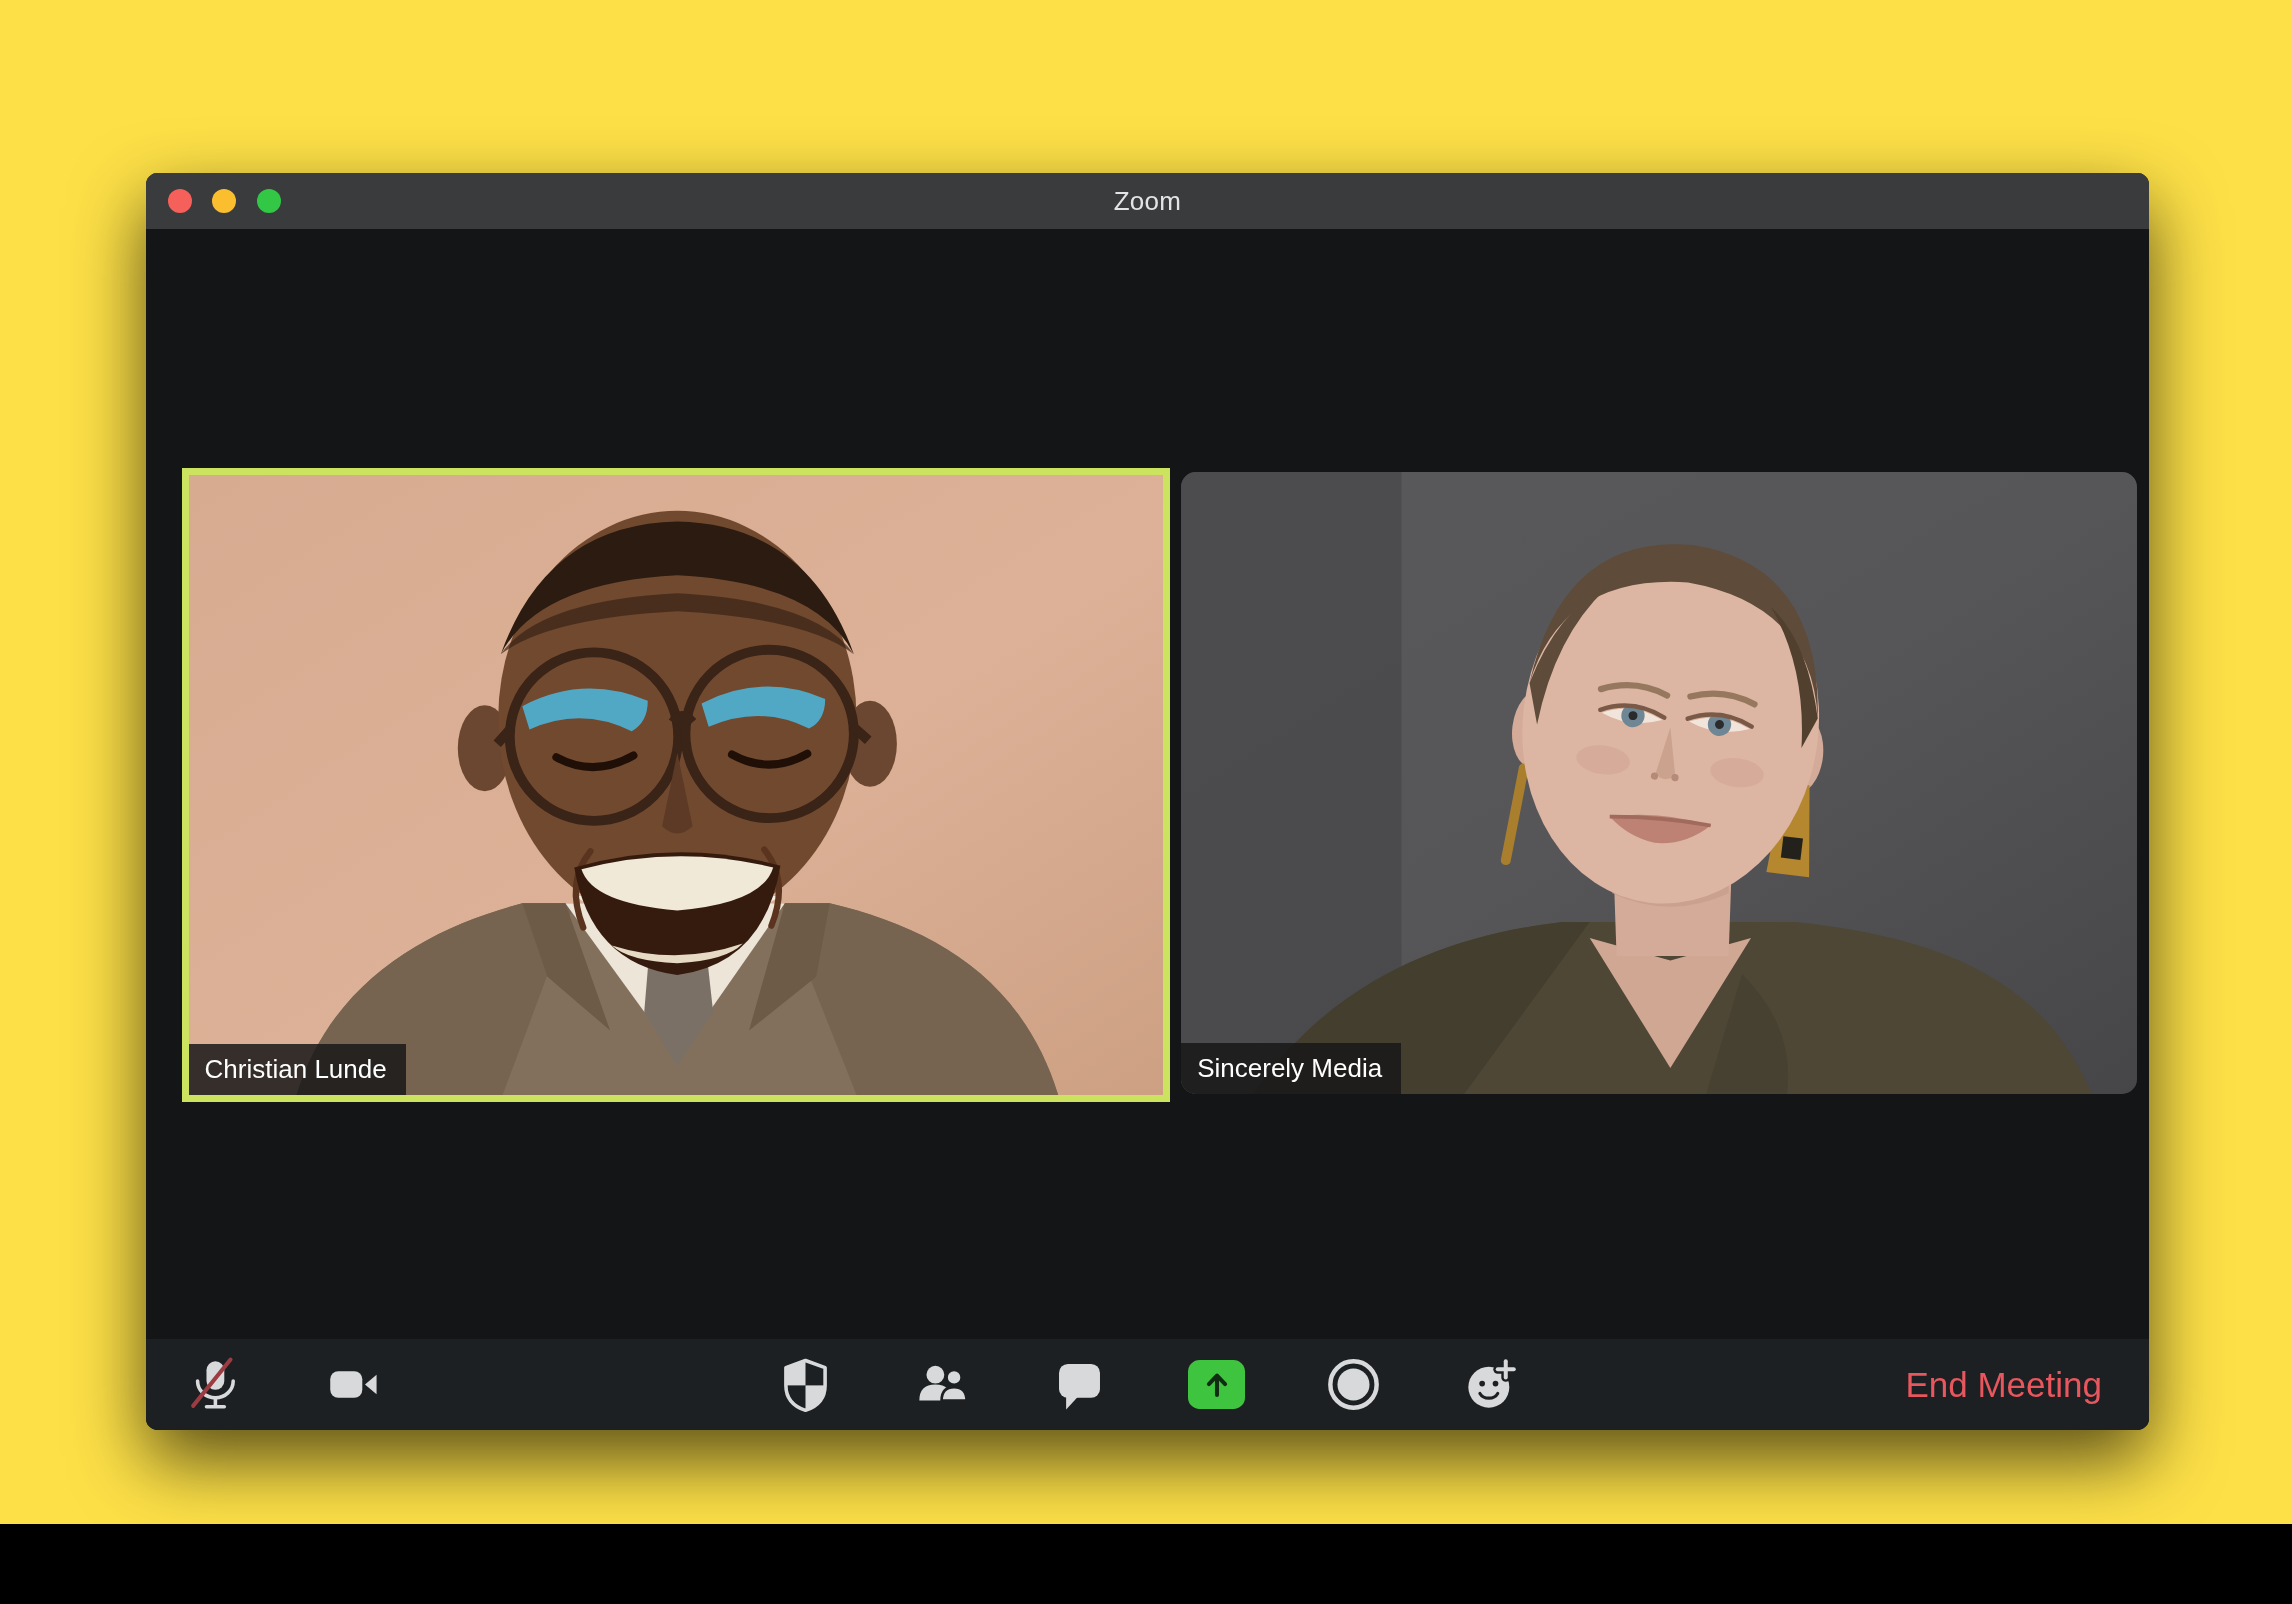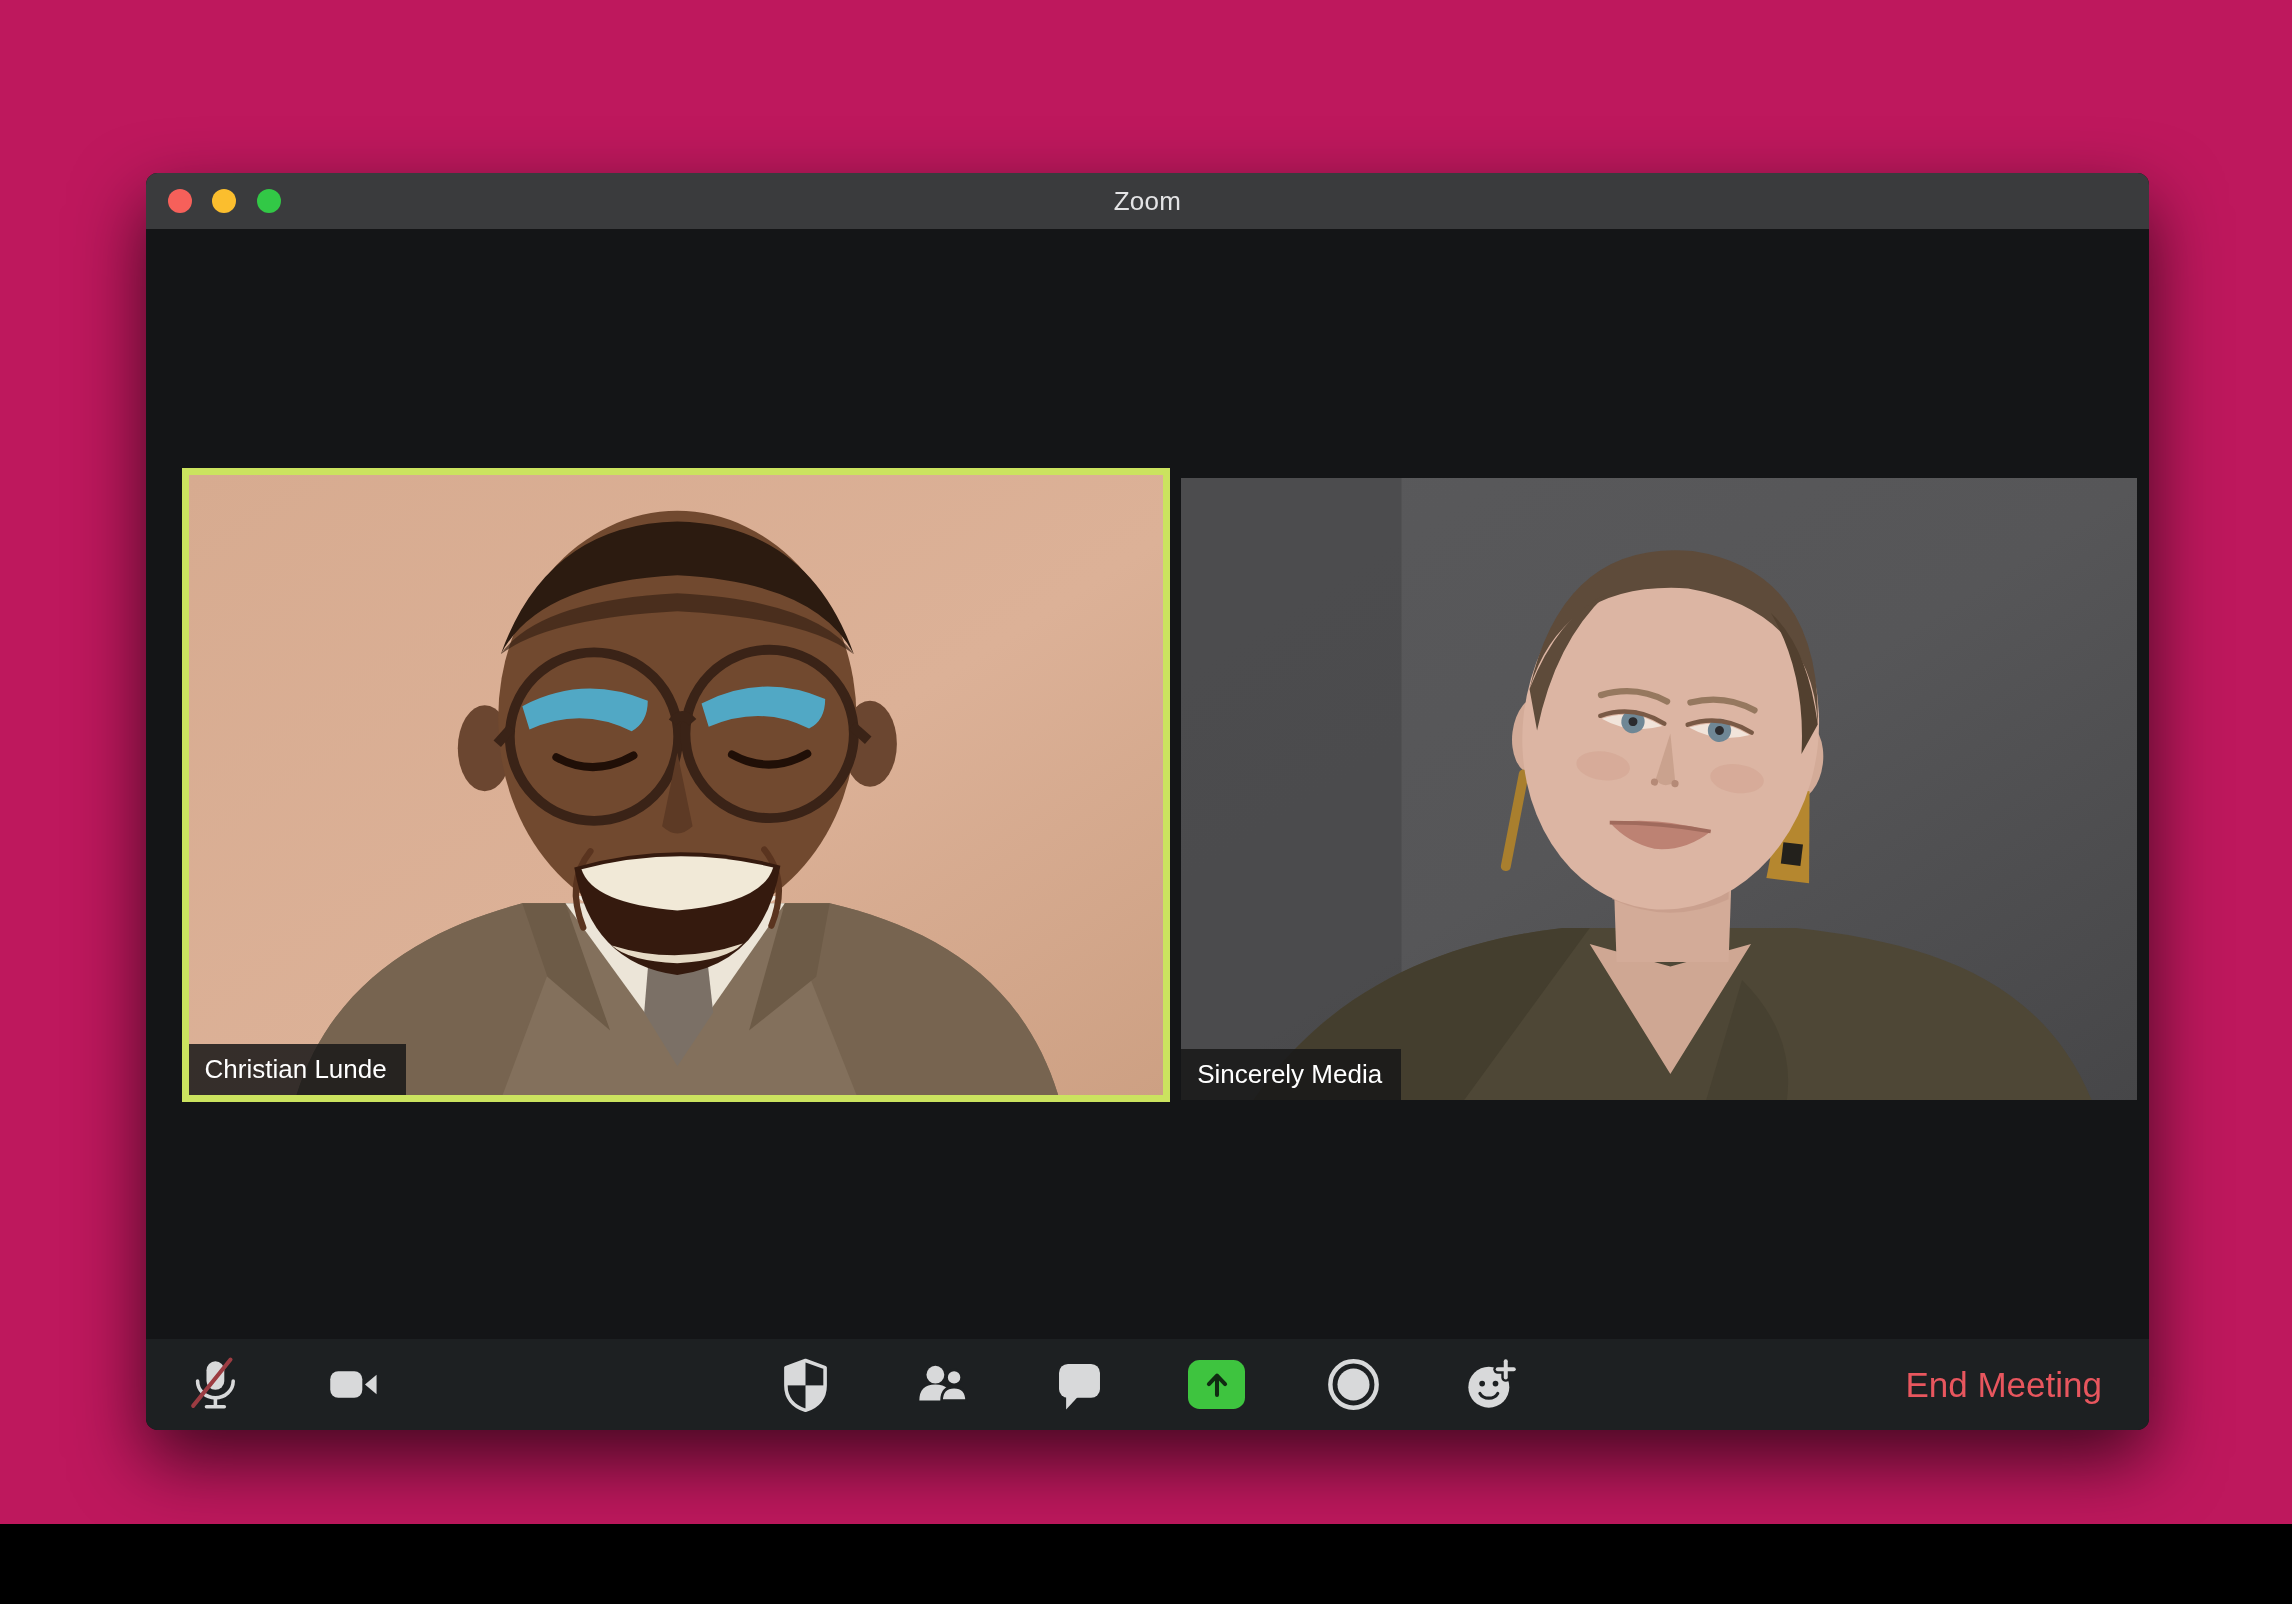--- a/index.html
+++ b/index.html
@@ -1,19 +1,19 @@
 <!DOCTYPE html>
 <html style="font-size:14.3px"><head>
 <meta charset="utf-8">
 <style>
   * { margin: 0; padding: 0; box-sizing: border-box; }
   html, body { background: #000; width: 2293px; height: 1605px; overflow: hidden;
     font-family: "Liberation Sans", sans-serif; }
 
-  .stage { position: relative; width: 2293px; height: 1524px; background: #be185d; }
+  .stage { position: relative; width: 2293px; height: 1524px; background: #fde047; }
 
   
   .app-window {
     position: absolute; left: 146px; top: 173px; width: 2003px; height: 1257px;
     background: #141517; border-radius: 11.6px;
     box-shadow: 0 30px 72px rgba(0,0,0,0.65);
     overflow: hidden;
   }
 
   
@@ -35,21 +35,21 @@
   .video-row {
     position: absolute; left: 11.6px; top: 295px; width: 1979px; height: 634px;
     display: flex; gap: 11.6px; padding-left: 24px;
   }
   .tile { position: relative; overflow: hidden; background: #222; }
   .tile svg.portrait { position: absolute; inset: 0; width: 100%; height: 100%; display: block; }
   .tile.active {
     width: 988px; height: 634px;
     border: 7.2px solid #cbe35f;
   }
-  .tile.passive { flex: 1; height: 622px; margin-top: 10px; }
+  .tile.passive { flex: 1; height: 622px; margin-top: 4px; border-radius: 15px; }
   .name-badge {
     position: absolute; left: 0; bottom: 0;
     background: rgba(24,24,24,0.85); color: #ffffff;
     font-size: 26px; line-height: 1; padding: 11.6px 19px 13.4px 16px;
     white-space: nowrap;
   }
 
   
   .toolbar {
     position: absolute; left: 0; right: 0; bottom: 0; height: 91px;

